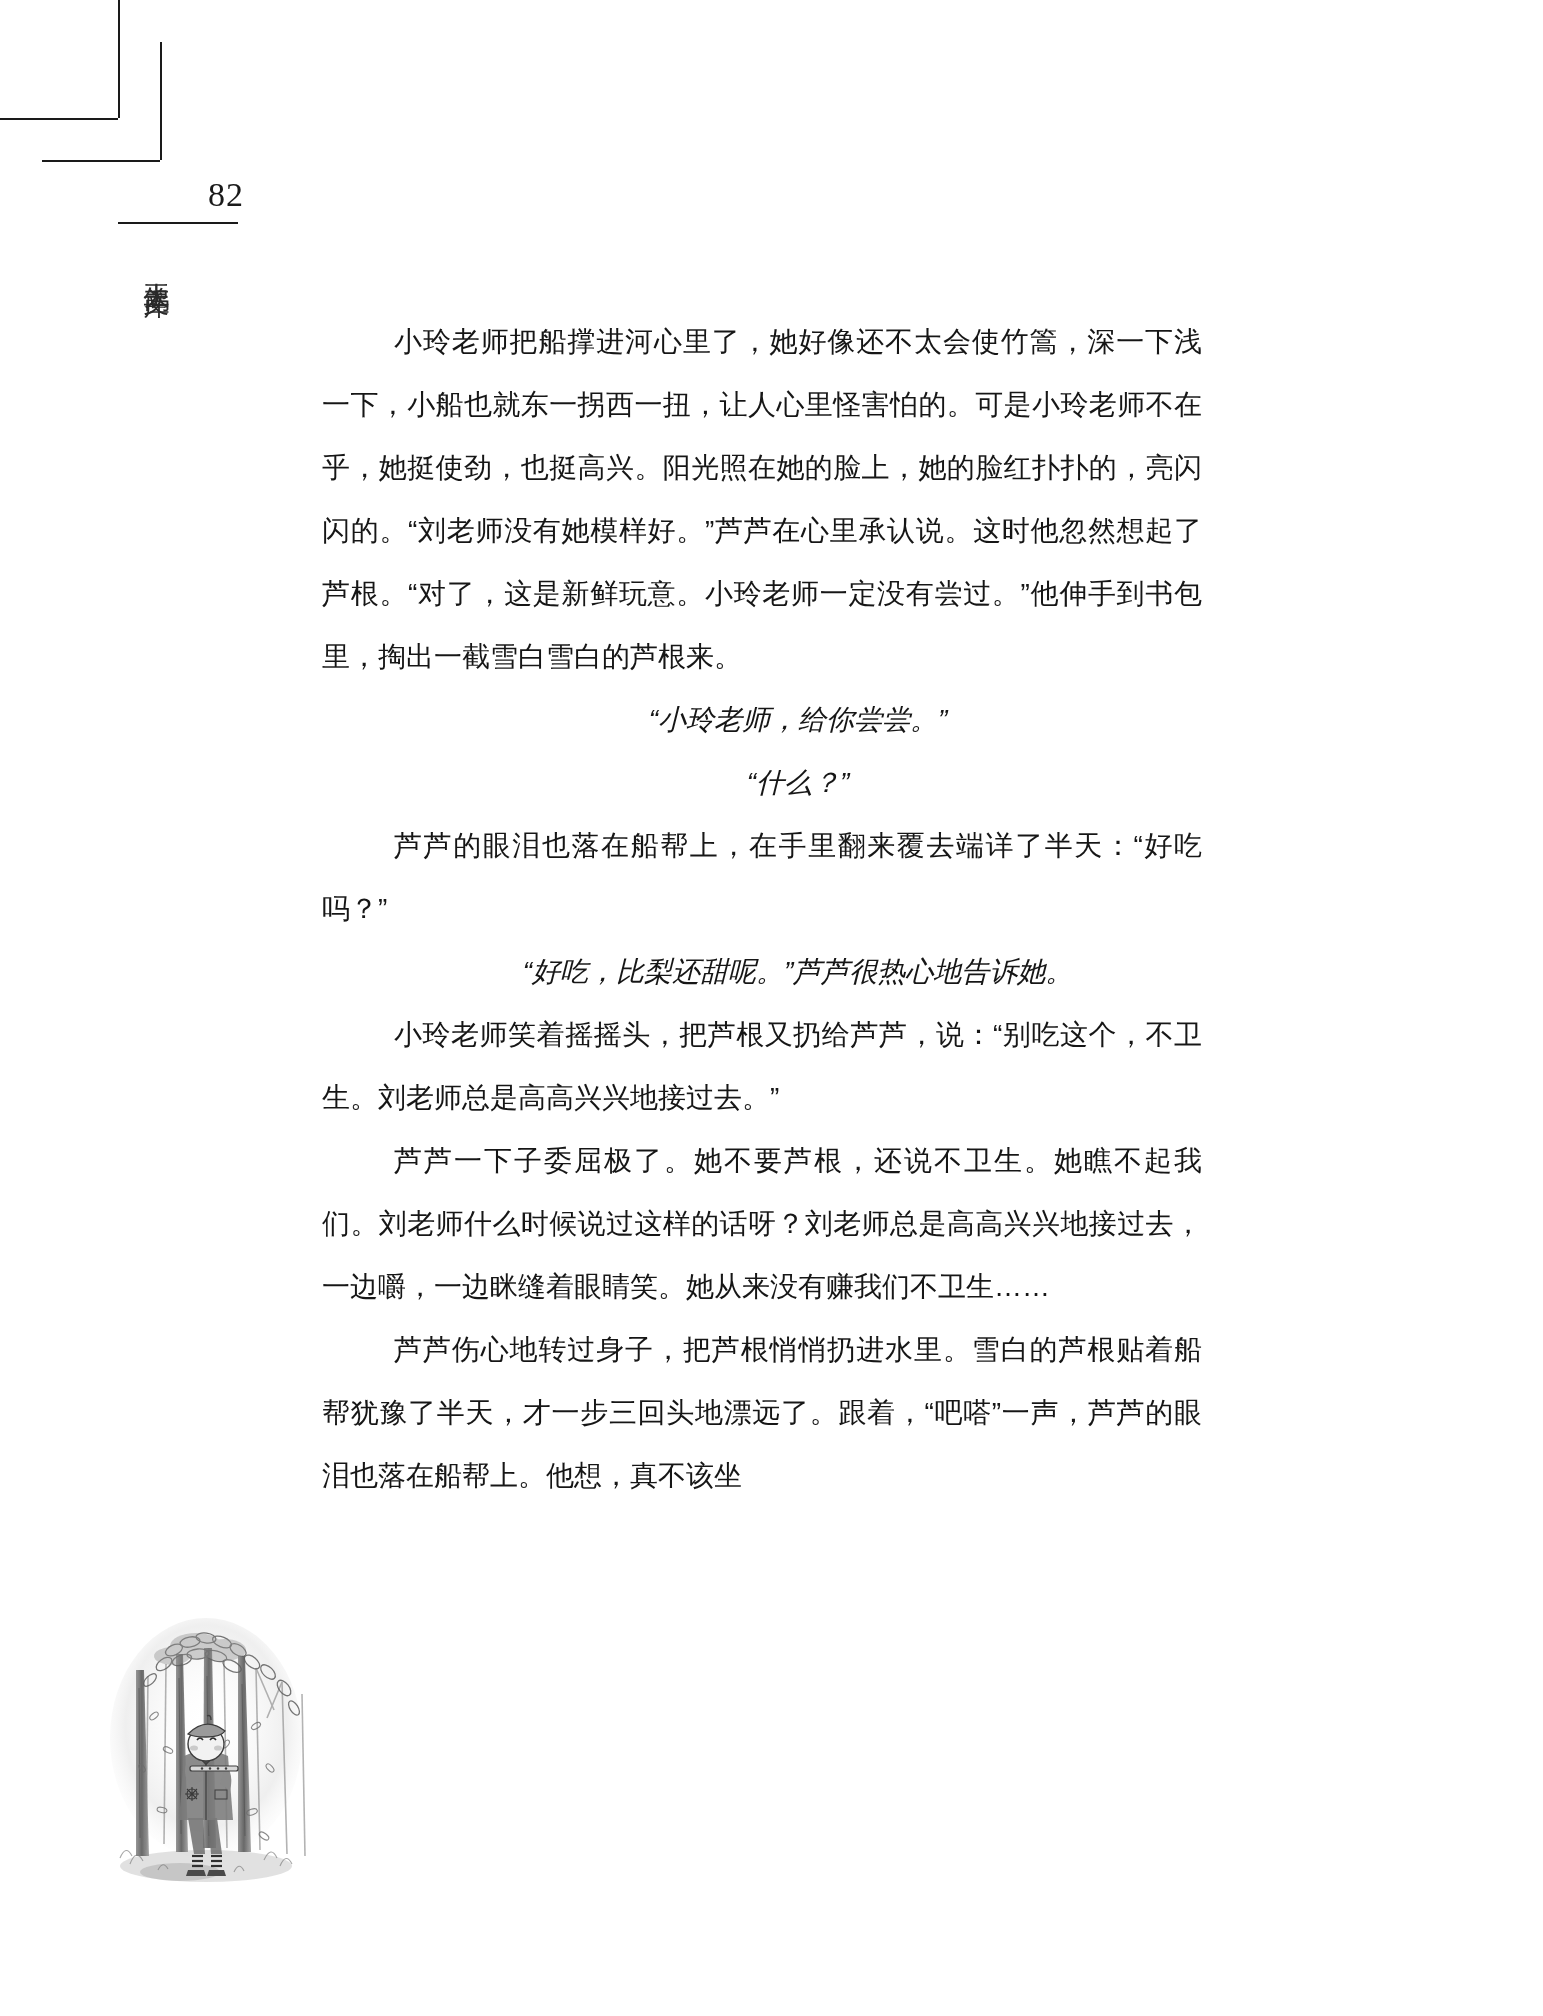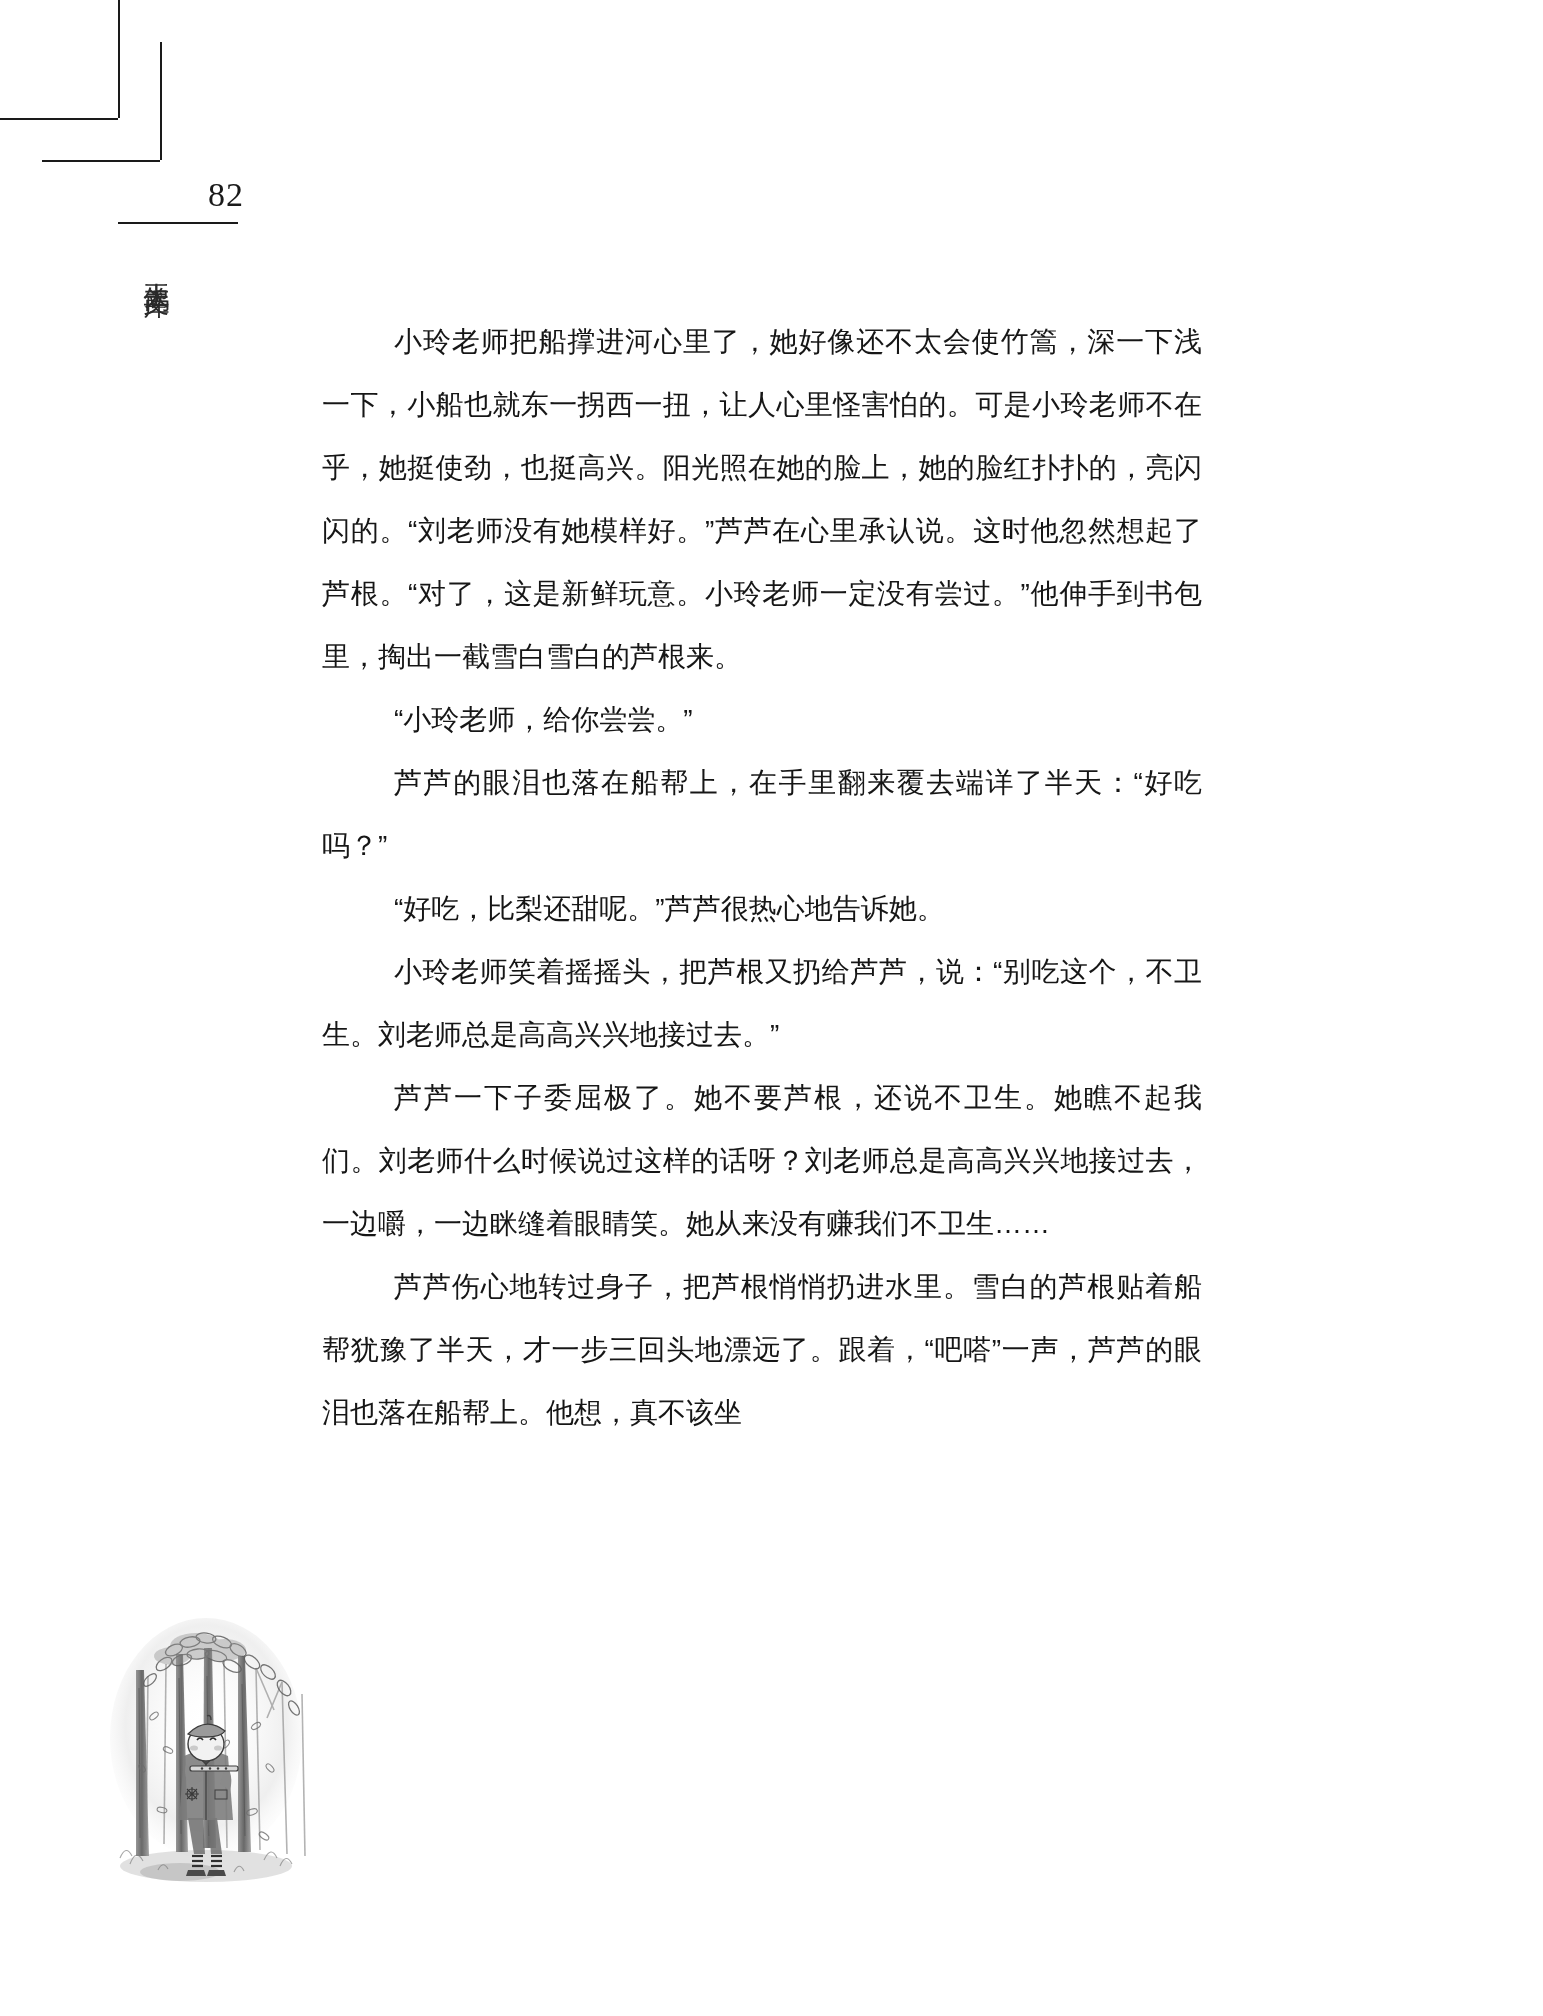--- a/index.html
+++ b/index.html
@@ -86,21 +86,22 @@
     color: #161616;
     text-align: justify;
     text-justify: inter-character;
     margin: 0 0 0 0;
     letter-spacing: 0px;
   }
   .para.indent {
     text-indent: 72px;
   }
   .para.short {
-    text-align: left;
+    text-align: center;
+    font-style: italic;
   }
 
   
   #illustration {
     position: absolute;
     left: 106px;
     top: 1598px;
     width: 205px;
     height: 290px;
   }
@@ -132,20 +133,21 @@
 
   <div id="folio">82</div>
 
   <div id="margin-rule"></div>
 
   <div id="series-title">大王鸽文库</div>
 
   <div id="body-column">
     <p class="para indent">小玲老师把船撑进河心里了，她好像还不太会使竹篙，深一下浅一下，小船也就东一拐西一扭，让人心里怪害怕的。可是小玲老师不在乎，她挺使劲，也挺高兴。阳光照在她的脸上，她的脸红扑扑的，亮闪闪的。“刘老师没有她模样好。”芦芦在心里承认说。这时他忽然想起了芦根。“对了，这是新鲜玩意。小玲老师一定没有尝过。”他伸手到书包里，掏出一截雪白雪白的芦根来。</p>
     <p class="para indent short">“小玲老师，给你尝尝。”</p>
+    <p class="para indent short">“什么？”</p>
     <p class="para indent">芦芦的眼泪也落在船帮上，在手里翻来覆去端详了半天：“好吃吗？”</p>
     <p class="para indent short">“好吃，比梨还甜呢。”芦芦很热心地告诉她。</p>
     <p class="para indent">小玲老师笑着摇摇头，把芦根又扔给芦芦，说：“别吃这个，不卫生。刘老师总是高高兴兴地接过去。”</p>
     <p class="para indent">芦芦一下子委屈极了。她不要芦根，还说不卫生。她瞧不起我们。刘老师什么时候说过这样的话呀？刘老师总是高高兴兴地接过去，一边嚼，一边眯缝着眼睛笑。她从来没有赚我们不卫生……</p>
     <p class="para indent">芦芦伤心地转过身子，把芦根悄悄扔进水里。雪白的芦根贴着船帮犹豫了半天，才一步三回头地漂远了。跟着，“吧嗒”一声，芦芦的眼泪也落在船帮上。他想，真不该坐</p>
   </div>
 
   <div id="illustration">
     <svg width="205" height="290" viewBox="0 0 205 290" xmlns="http://www.w3.org/2000/svg">
       <defs>

